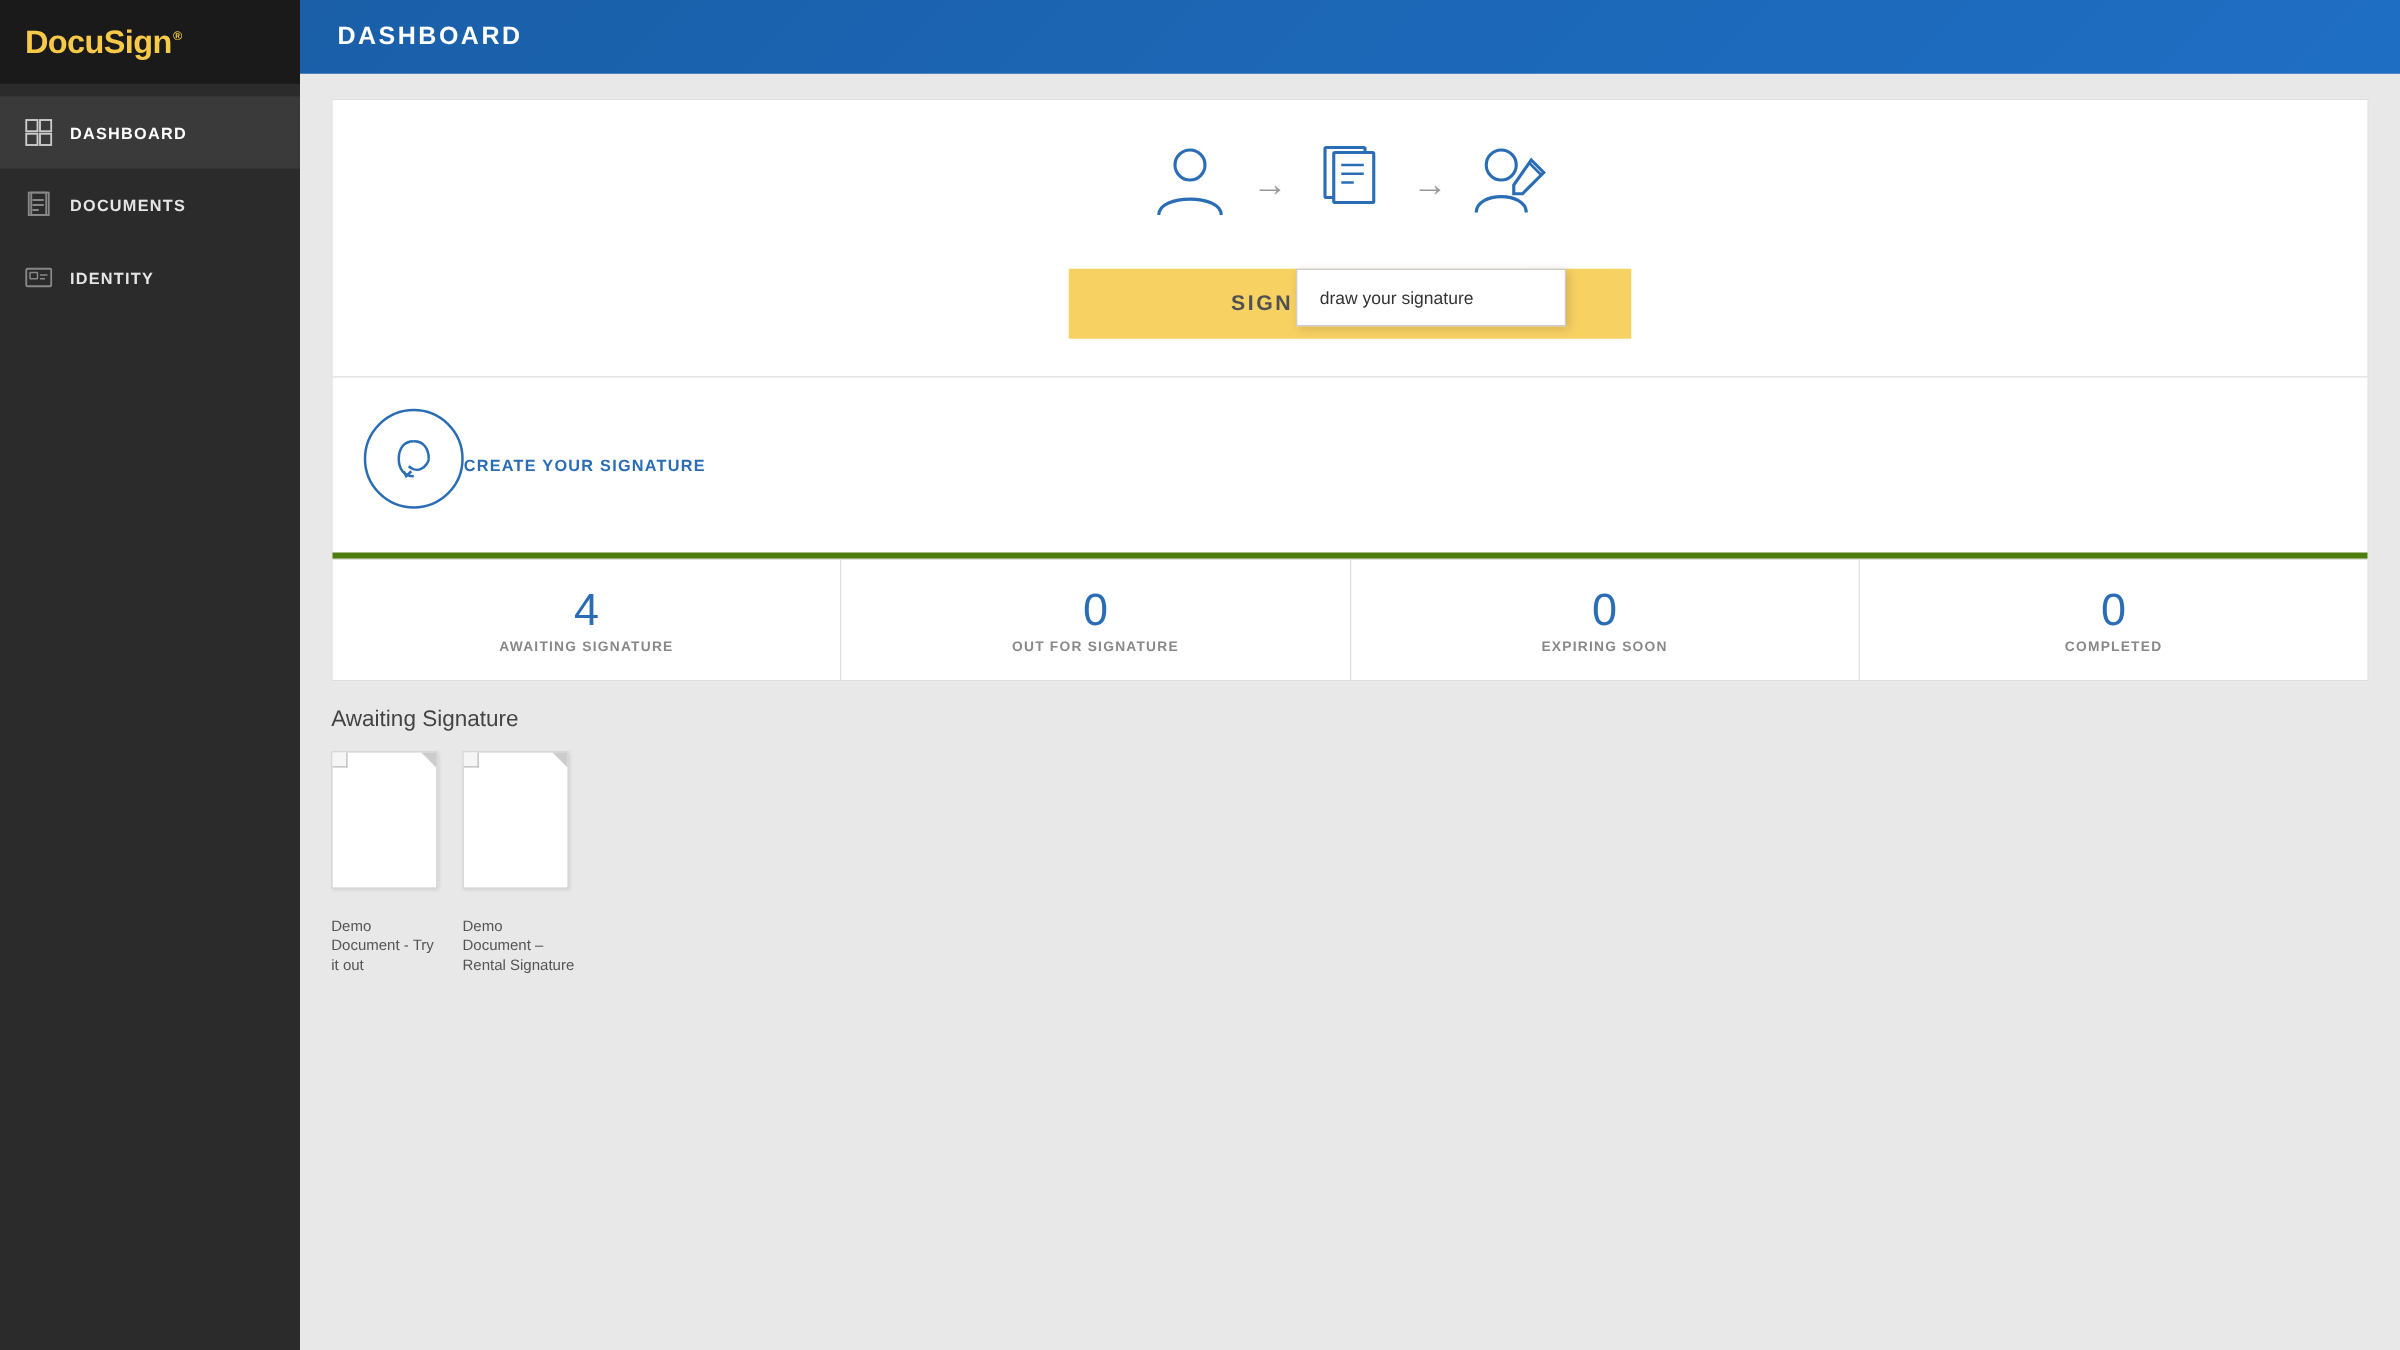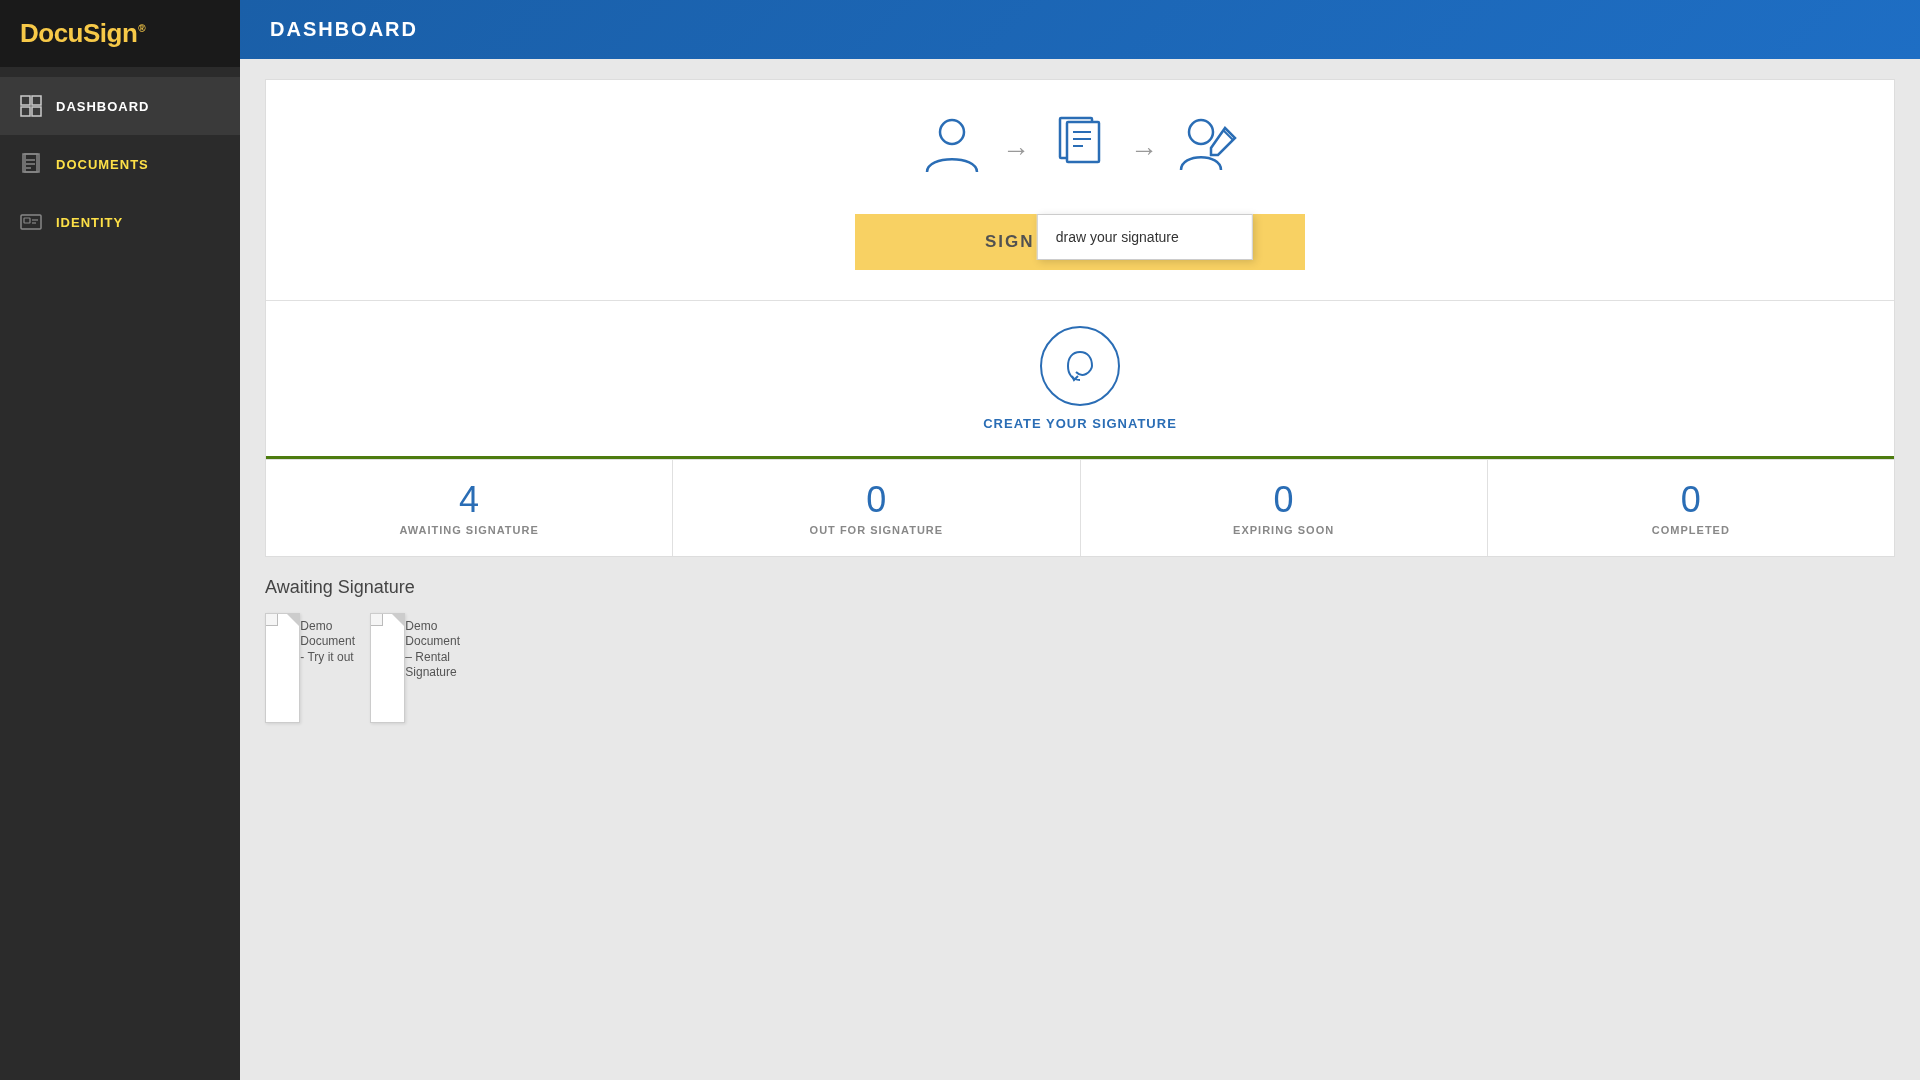--- a/index.html
+++ b/index.html
@@ -37,21 +37,21 @@
     }
     .sidebar-nav {
       display: flex;
       flex-direction: column;
       margin-top: 10px;
     }
     .nav-item {
       display: flex;
       align-items: center;
       padding: 18px 20px;
-      color: #fde047;
+      color: #e5e5e5;
       cursor: pointer;
       gap: 14px;
       font-size: 13px;
       font-weight: 600;
       letter-spacing: 1px;
       text-transform: uppercase;
     }
     .nav-item.active {
       background: #3a3a3a;
       color: white;
@@ -163,23 +163,23 @@
       border-bottom: 1px solid #eee;
     }
     .dropdown-item:last-child {
       border-bottom: none;
     }
 
     
     .signature-section {
       padding: 25px;
       display: flex;
-      flex-direction: column;
-      align-items: center;
-      border-bottom: 3px solid #4d7c0f;
+      flex-direction: row;
+      align-items: center;
+      border-bottom: 5px solid #4d7c0f;
     }
     .signature-circle {
       width: 80px;
       height: 80px;
       border: 2px solid #2a6db5;
       border-radius: 50%;
       display: flex;
       align-items: center;
       justify-content: center;
       margin-bottom: 10px;
@@ -232,23 +232,25 @@
       margin-bottom: 15px;
       font-weight: normal;
     }
     .doc-grid {
       display: flex;
       gap: 15px;
       flex-wrap: wrap;
     }
     .doc-item {
       display: flex;
+      flex-direction: column;
       align-items: flex-start;
       width: 90px;
       cursor: pointer;
+      gap: 17px;
     }
     .doc-thumbnail {
       width: 85px;
       height: 110px;
       background: white;
       border: 1px solid #ccc;
       position: relative;
       box-shadow: 1px 1px 3px rgba(0,0,0,0.1);
     }
     .doc-thumbnail::before {

